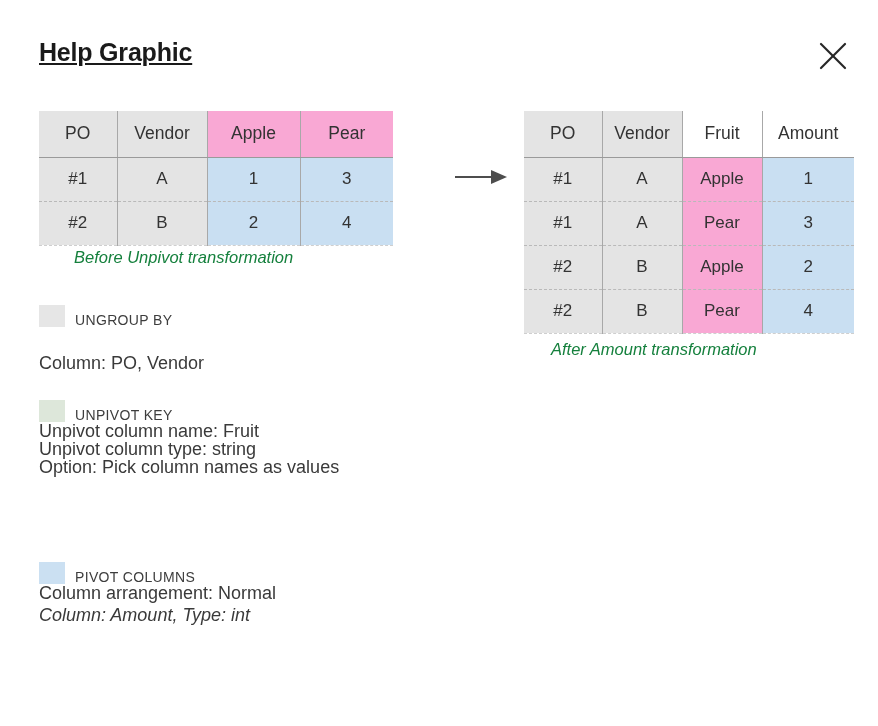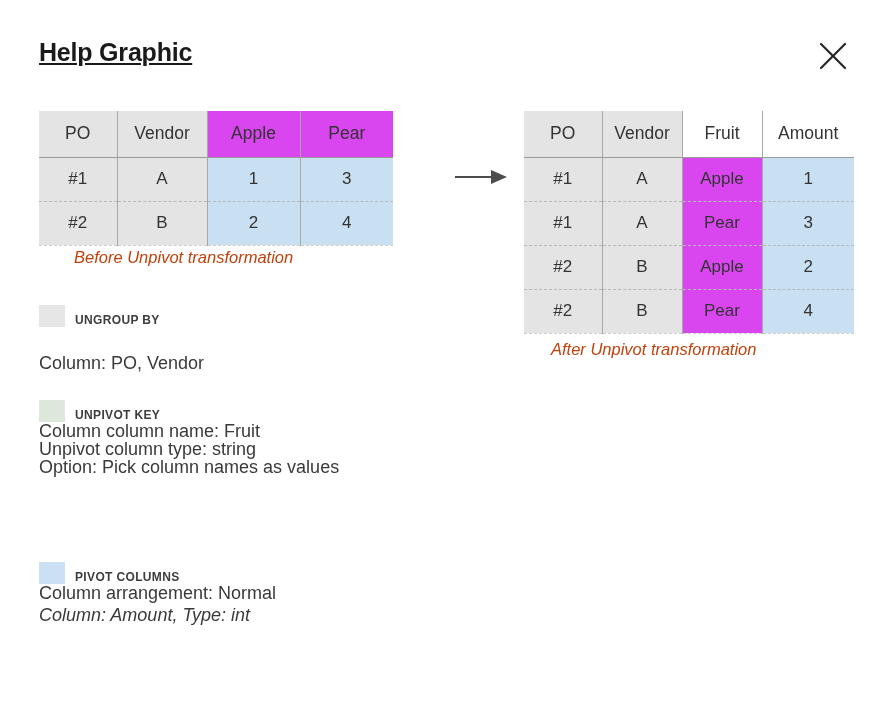--- a/index.html
+++ b/index.html
@@ -68,21 +68,21 @@
   }
   .grid tbody td {
     height: 44px;
     border-bottom: 1px dashed #b9b9b9;
   }
   .grid tbody tr:last-child td {
     border-bottom: 1px dashed #cfcfcf;
   }
 
   .c-gray  { background: #e4e4e4; }
-  .c-green { background: #d946ef; }
+  .c-green { background: #f9a8d4; }
   .c-blue  { background: #c9dff2; }
   .c-white { background: #ffffff; }
 
   
   #table-before { left: 39px; top: 111px; width: 354px; }
   
   #table-after  { left: 524px; top: 111px; width: 330px; }
 
   
   .arrow {
@@ -91,21 +91,21 @@
     top: 168px;
     width: 52px;
     height: 18px;
   }
 
   
   .caption {
     position: absolute;
     font-style: italic;
     font-size: 16.5px;
-    color: #c2410c;
+    color: #15803d;
     white-space: nowrap;
   }
   #caption-before { left: 74px; top: 248px; }
   #caption-after  { left: 551px; top: 340px; }
 
   
   .legend-section { position: absolute; left: 39px; }
   #section-ungroup { top: 305px; }
   #section-key     { top: 400px; }
   #section-pivot   { top: 562px; }
@@ -118,22 +118,22 @@
   .swatch {
     width: 26px;
     height: 22px;
     flex: 0 0 26px;
   }
   .sw-gray  { background: #e6e6e6; }
   .sw-green { background: #dde7da; }
   .sw-blue  { background: #cbe0f2; }
   .legend-title {
     margin-left: 10px;
-    font-size: 12px;
-    font-weight: bold;
+    font-size: 14px;
+    font-weight: normal;
     letter-spacing: 0.35px;
     color: #3d3d3d;
     white-space: nowrap;
     margin-top: 8px;
   }
   .legend-line {
     font-size: 18px;
     color: #3a3a3a;
     white-space: nowrap;
     line-height: 1;
@@ -222,36 +222,36 @@
     </tr>
     <tr>
       <td class="c-gray">#2</td>
       <td class="c-gray">B</td>
       <td class="c-green">Pear</td>
       <td class="c-blue">4</td>
     </tr>
   </tbody>
 </table>
 
-<div class="caption" id="caption-after">After Unpivot transformation</div>
+<div class="caption" id="caption-after">After Amount transformation</div>
 
 <div class="legend-section" id="section-ungroup">
   <div class="legend-head">
     <span class="swatch sw-gray"></span>
     <span class="legend-title">UNGROUP BY</span>
   </div>
   <div class="legend-line">Column: PO, Vendor</div>
 </div>
 
 <div class="legend-section" id="section-key">
   <div class="legend-head">
     <span class="swatch sw-green"></span>
     <span class="legend-title">UNPIVOT KEY</span>
   </div>
-  <div class="legend-line">Column column name: Fruit</div>
+  <div class="legend-line">Unpivot column name: Fruit</div>
   <div class="legend-line">Unpivot column type: string</div>
   <div class="legend-line">Option: Pick column names as values</div>
 </div>
 
 <div class="legend-section" id="section-pivot">
   <div class="legend-head">
     <span class="swatch sw-blue"></span>
     <span class="legend-title">PIVOT COLUMNS</span>
   </div>
   <div class="legend-line">Column arrangement: Normal</div>

